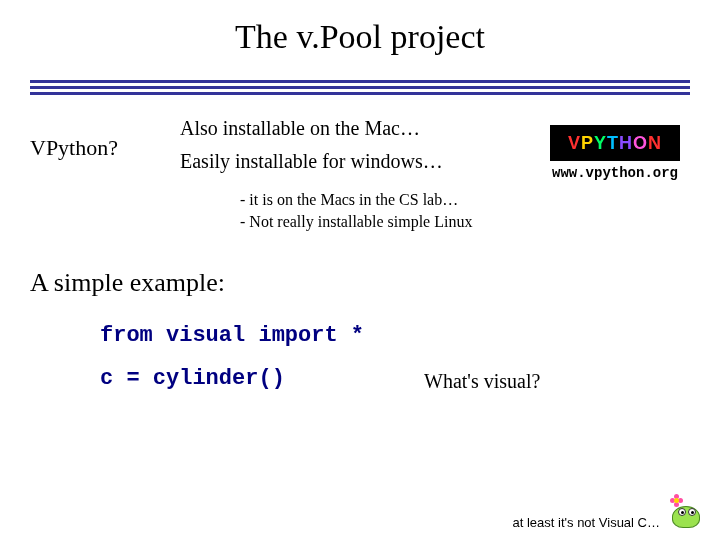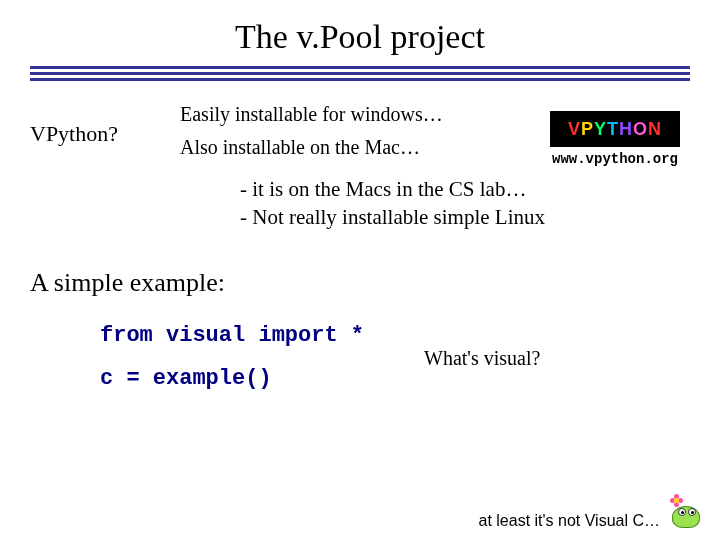--- a/index.html
+++ b/index.html
@@ -9,21 +9,21 @@
     background: #ffffff;
     font-family: "Times New Roman", Times, serif;
     color: #000;
     position: relative;
     overflow: hidden;
   }
   .title {
     font-size: 34px;
     text-align: center;
     padding-top: 18px;
-    padding-bottom: 10px;
+    padding-bottom: 24px;
     font-weight: normal;
   }
   .rules {
     width: 660px;
     margin: 0 auto 22px auto;
   }
   .rules .line {
     height: 3px;
     background: #333399;
     margin-bottom: 3px;
@@ -69,33 +69,33 @@
   .logo .c4 { color: #00bfff; }
   .logo .c5 { color: #8a4bff; }
   .logo .c6 { color: #ff55dd; }
   .logo .c7 { color: #ff3030; }
   .url {
     font-family: "Courier New", monospace;
     font-size: 14px;
     font-weight: bold;
   }
   .notes {
-    font-size: 21px;
+    font-size: 16px;
     padding-left: 240px;
     margin-top: 6px;
     line-height: 1.35;
   }
   .example-head {
     font-size: 26px;
     font-weight: normal;
     margin: 36px 0 20px 30px;
   }
   .row2 {
     display: flex;
-    align-items: center;
+    align-items: flex-end;
     padding-left: 100px;
     padding-right: 30px;
     gap: 60px;
   }
   .code {
     font-family: "Courier New", monospace;
     font-size: 22px;
     font-weight: bold;
     color: #000080;
     line-height: 1.6;
@@ -108,21 +108,21 @@
   .footer {
     position: absolute;
     bottom: 10px;
     right: 16px;
     display: flex;
     align-items: flex-end;
     gap: 8px;
   }
   .foot-text {
     font-family: Arial, sans-serif;
-    font-size: 16px;
+    font-size: 13px;
   }
   .mascot {
     width: 36px;
     height: 36px;
     position: relative;
   }
   .mascot .body {
     position: absolute;
     left: 4px; top: 12px;
     width: 28px; height: 22px;
@@ -179,22 +179,22 @@
 
 <div class="rules">
   <div class="line"></div>
   <div class="line"></div>
   <div class="line"></div>
 </div>
 
 <div class="row1">
   <div class="vpython-q">VPython?</div>
   <div class="installs">
+    <p>Also installable on the Mac…</p>
     <p>Easily installable for windows…</p>
-    <p>Also installable on the Mac…</p>
   </div>
   <div class="logo-block">
     <div class="logo">
       <span class="c1">V</span>
         <span class="c2">P</span>
         <span class="c3">Y</span>
         <span class="c4">T</span>
         <span class="c5">H</span>
         <span class="c6">O</span>
         <span class="c7">N</span>
@@ -207,21 +207,21 @@
   <div>- it is on the Macs in the CS lab…</div>
   <div>- Not really installable simple Linux</div>
 </div>
 
 <div class="example-head">A simple example:</div>
 
 <div class="row2">
   <div class="code">
     <div>from visual import *</div>
     <div style="height:8px"></div>
-    <div>c = example()</div>
+    <div>c = cylinder()</div>
   </div>
   <div class="questions">
     <div>What's visual?</div>
   </div>
 </div>
 
 <div class="footer">
   <div class="foot-text">at least it's not Visual C…</div>
   <div class="mascot">
     <div class="body"></div>

